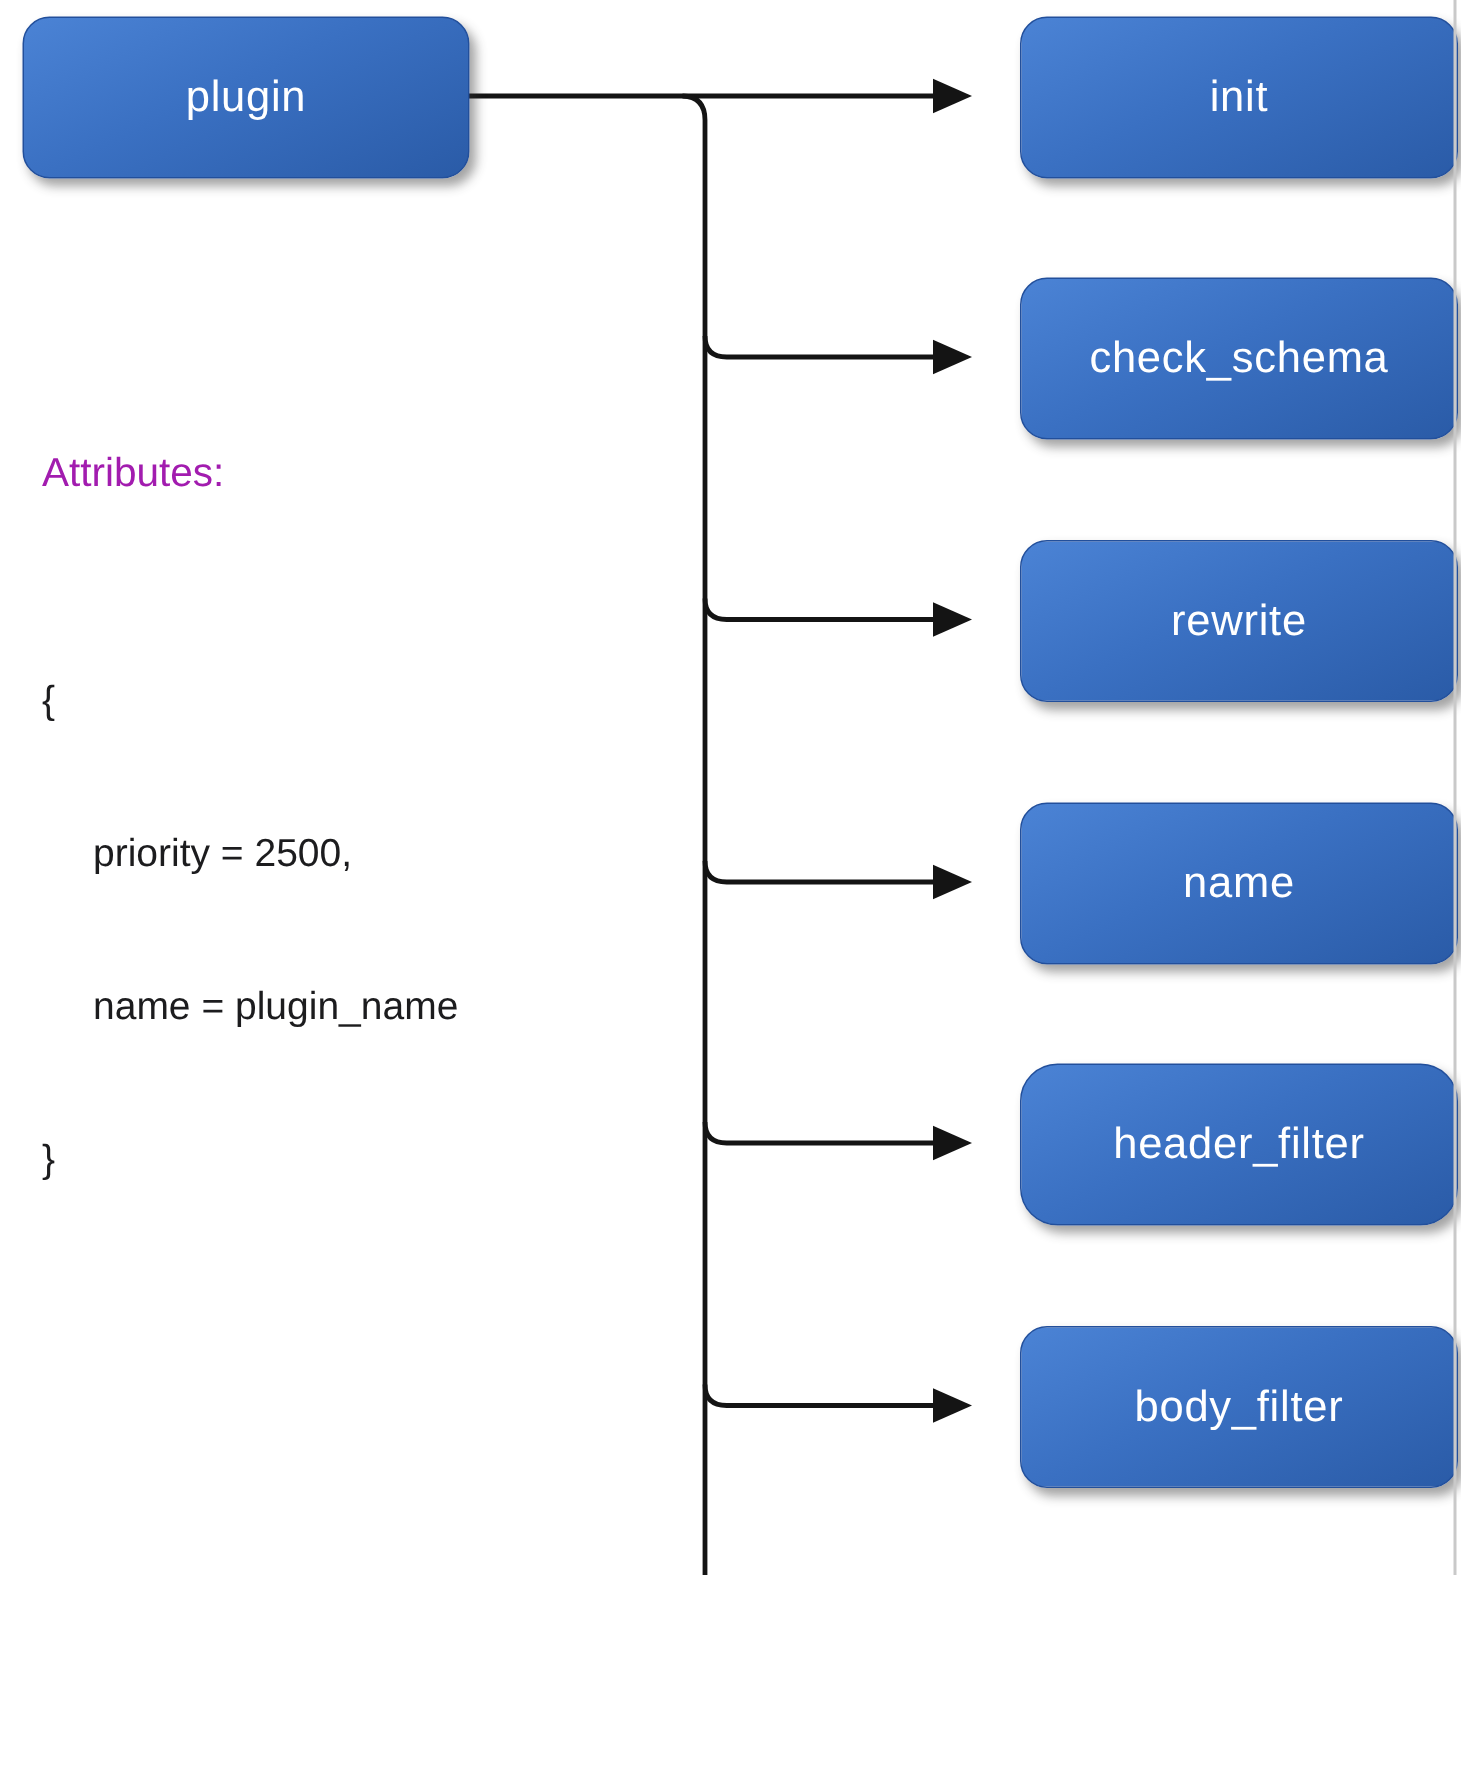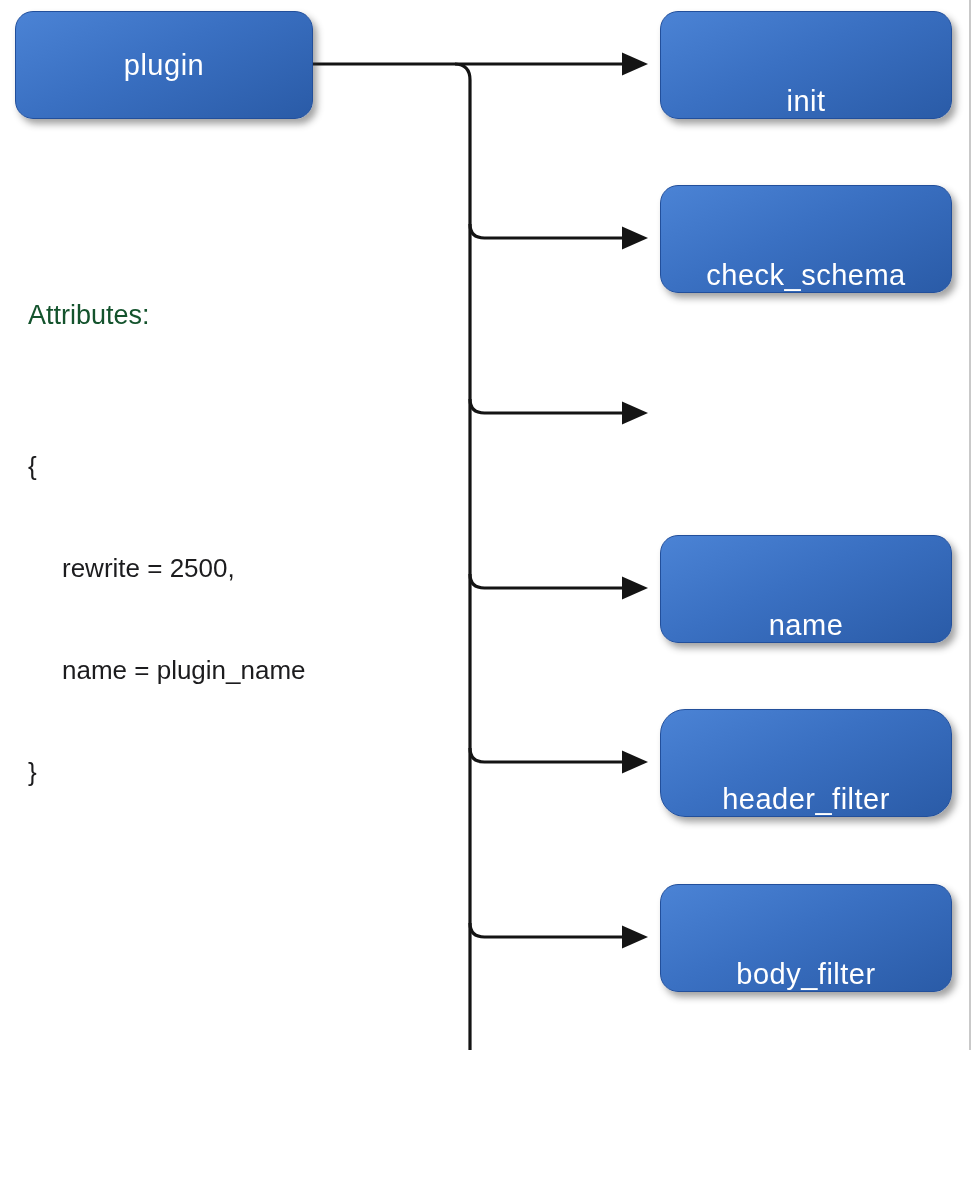--- a/index.html
+++ b/index.html
@@ -35,39 +35,38 @@
     font-size: 29px;
     letter-spacing: 0.5px;
   }
   .node-root {
     left: 15px;
     top: 11px;
     width: 296px;
     height: 106px;
   }
   .node-phase {
-    left: 660px;
+    left: 680px;
     width: 290px;
     height: 106px;
-    align-items: flex-end;
   }
   .phase-0 { top: 11px; }
   .phase-1 { top: 185px; }
   .phase-2 { top: 360px; }
   .phase-3 { top: 535px; }
   .phase-4 { top: 709px; border-radius: 25px; }
   .phase-5 { top: 884px; }
   .phase-6 { top: 1058px; }
 
   .attributes-heading {
     position: absolute;
     left: 28px;
     top: 300px;
     font-size: 27px;
-    color: #14532d;
+    color: #a21caf;
     text-align: center;
   }
   .attributes-code {
     position: absolute;
     left: 28px;
     top: 381px;
     font-size: 26px;
     line-height: 34px;
     color: #1c1c1e;
     white-space: pre;
@@ -119,34 +118,37 @@
   <div class="node node-root">
     <span>plugin</span>
   </div>
 
   <div class="node node-phase phase-0">
     <span>init</span>
   </div>
   <div class="node node-phase phase-1">
     <span>check_schema</span>
   </div>
+  <div class="node node-phase phase-2">
+    <span>rewrite</span>
+  </div>
   <div class="node node-phase phase-3">
     <span>name</span>
   </div>
   <div class="node node-phase phase-4">
     <span>header_filter</span>
   </div>
   <div class="node node-phase phase-5">
     <span>body_filter</span>
   </div>
 
   <div class="attributes-heading">Attributes:</div>
 
   <div class="attributes-code">
     <span class="code-line">{</span>
-    <span class="code-line indent">rewrite = 2500,</span>
+    <span class="code-line indent">priority = 2500,</span>
     <span class="code-line indent">name = plugin_name</span>
     <span class="code-line">}</span>
   </div>
 
   <div class="page-edge"></div>
 
 </div>
 
 </body></html>

